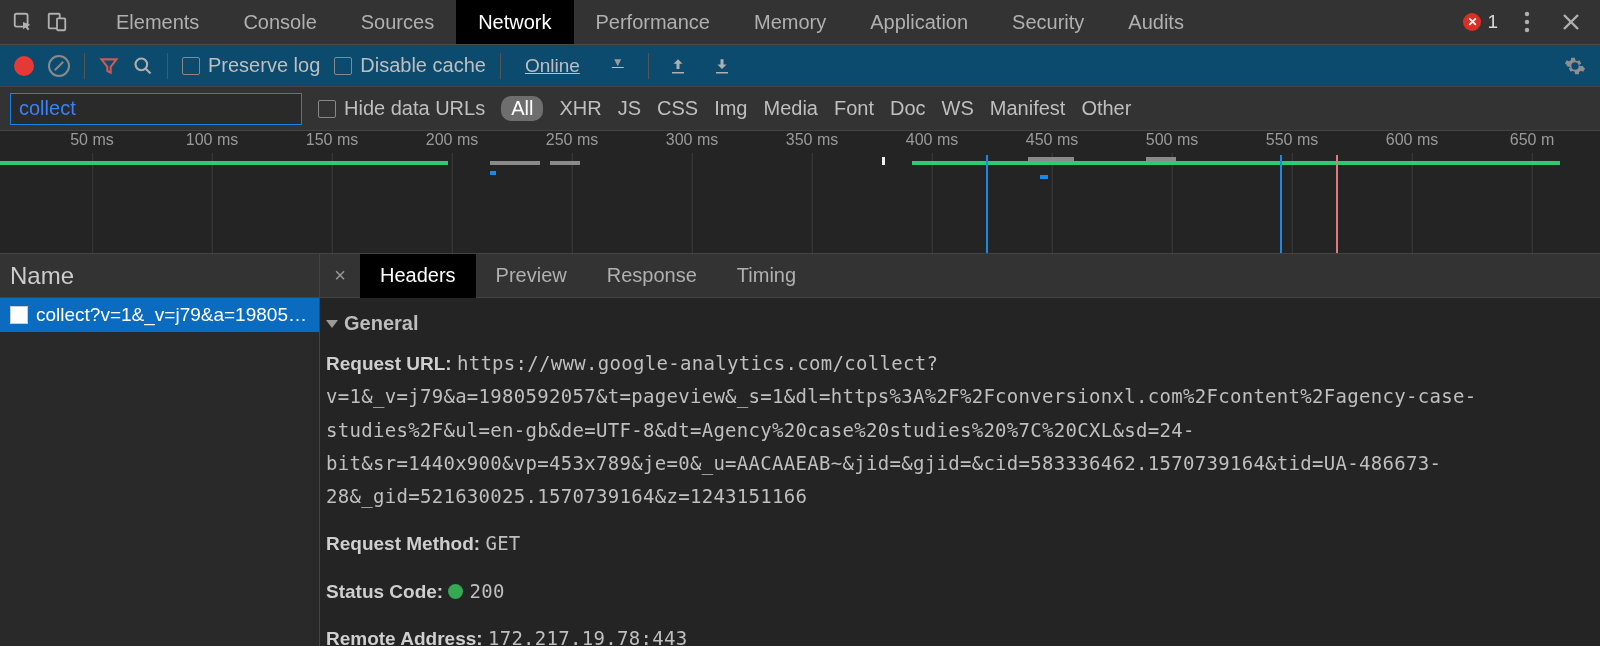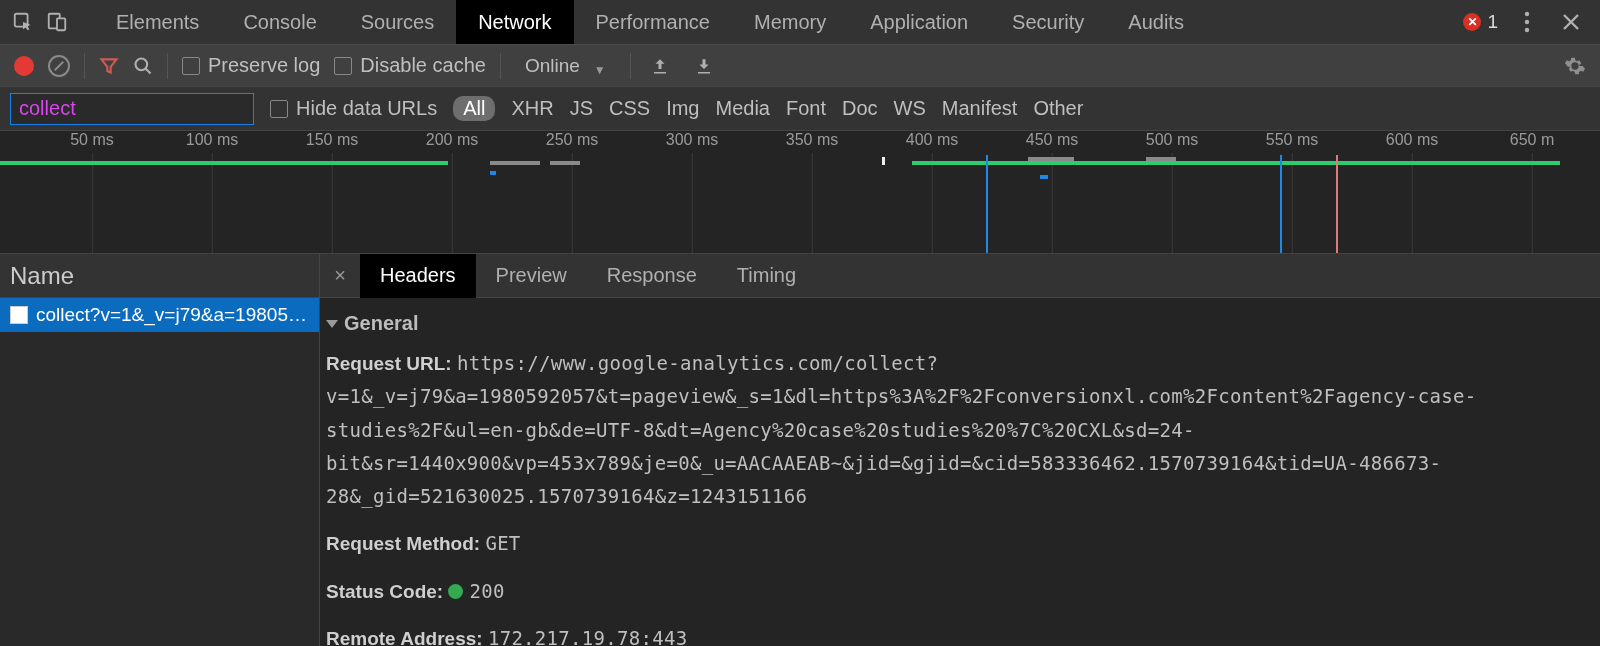--- a/index.html
+++ b/index.html
@@ -37,42 +37,42 @@
     font-size: 20px;
   }
   .top-tab.active { background: #000; color: #fff; }
   .top-right { margin-left: auto; display: flex; align-items: center; gap: 14px; padding-right: 6px;}
   .err-badge { display: flex; align-items: center; gap: 6px; color: #d9d9d9;}
   .err-circle { width: 18px; height: 18px; border-radius: 50%; background: #d93025; display:flex;align-items:center;justify-content:center;color:#fff;font-size:12px;font-weight:bold;}
 
   
   .nw-toolbar {
     display: flex; align-items: center; height: 42px;
-    background: #404040; border-top: 1px solid #4a4a4a; padding: 0 10px; gap: 14px;
+    background: #0c4a6e; border-top: 1px solid #4a4a4a; padding: 0 10px; gap: 14px;
   }
   .record-dot { width: 20px; height: 20px; border-radius: 50%; background: #e53935; cursor:pointer; margin-left:4px;}
   .clear-icon { width:22px;height:22px;border:2px solid #8a8a8a;border-radius:50%;position:relative;cursor:pointer;}
   .clear-icon::after{content:"";position:absolute;left:3px;right:3px;top:8px;height:2px;background:#8a8a8a;transform:rotate(-45deg);}
   .v-sep { width:1px; height:26px; background:#555; }
   .funnel-icon { color:#cc5b54; cursor:pointer;}
   .search-icon { color:#b0b0b0; cursor:pointer;}
   .chk { display:flex; align-items:center; gap:8px; cursor:pointer; font-size:20px;}
   .chk-box { width:18px;height:18px;border:1px solid #888;border-radius:2px;}
-  .online-sel { display:flex; align-items:flex-end; gap:14px; padding:0 10px; cursor:pointer;}
+  .online-sel { display:flex; align-items:flex-start; gap:32px; padding:0 10px; cursor:pointer;text-decoration:underline;}
   .online-sel .tri { font-size:12px; color:#999; }
 
   
   .filter-row {
     display:flex; align-items:center; height:44px; background:#333333;
     border-top:1px solid #444; padding:0 10px; gap:16px;
   }
   .filter-input {
-    width: 244px; height: 32px;
+    width: 292px; height: 32px;
     background:#2a2a2a; border:1px solid #1681e6;
-    color:#d946ef; font-size:20px; padding:0 8px;
+    color:#3b82f6; font-size:20px; padding:0 8px;
     outline:none;
   }
   .type-filters { display:flex; align-items:center; gap:16px; font-size:20px;}
   .type-pill { cursor:pointer; }
   .type-pill.sel { background:#6e6e6e; color:#fff; border-radius:10px; padding:1px 10px;}
 
   
   .overview {
     position:relative; height:124px; background:#242424;
     border-top:1px solid #444; border-bottom:1px solid #444;

